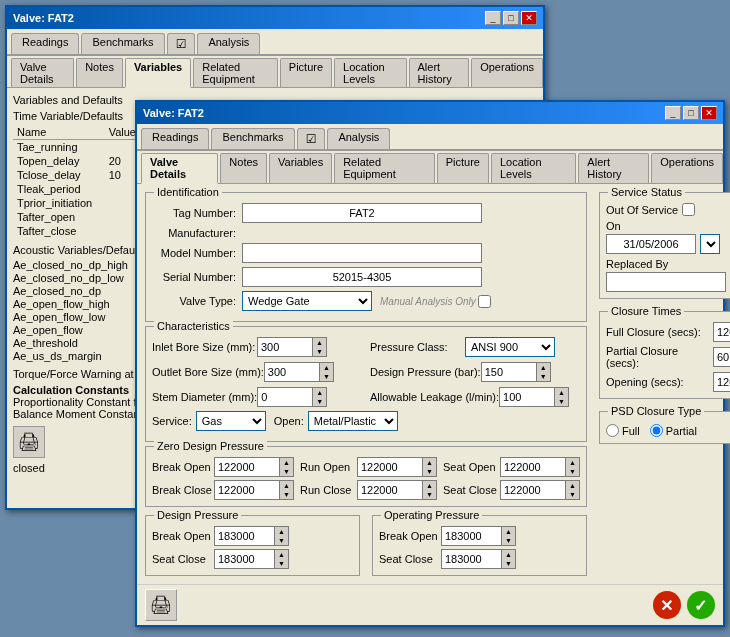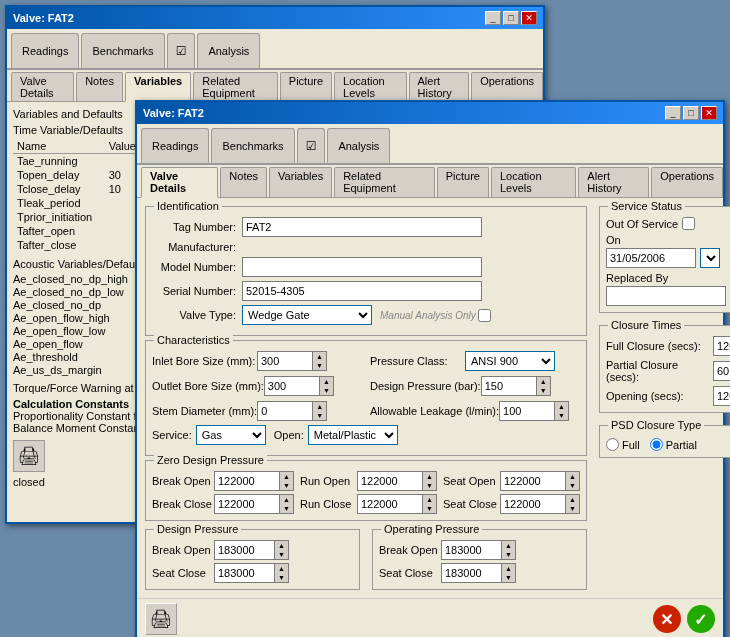--- a/index.html
+++ b/index.html
@@ -48,21 +48,21 @@
     
     .tabs-row {
       display: flex;
       background: #ece9d8;
       border-bottom: 2px solid #999;
       padding-top: 4px;
       padding-left: 4px;
       gap: 2px;
     }
     .tab {
-      padding: 11px 10px;
+      padding: 2px 10px;
       background: #d4d0c8;
       border: 1px solid #999;
       border-bottom: none;
       cursor: pointer;
       font-size: 11px;
       border-radius: 3px 3px 0 0;
     }
     .tabs-row2 {
       display: flex;
       background: #ece9d8;
@@ -116,20 +116,21 @@
       min-width: 90px;
       text-align: right;
       padding-right: 6px;
     }
     .form-input {
       height: 20px;
       border: 1px solid #7a7a7a;
       background: white;
       padding: 1px 3px;
       font-size: 11px;
+      text-align: center;
     }
     .form-input.wide { width: 240px; }
 
     
     .form-select {
       height: 20px;
       border: 1px solid #0369a1;
       background: white;
       font-size: 11px;
       padding: 1px;
@@ -257,21 +258,21 @@
           </thead>
           <tbody>
             <tr>
                 <td style="padding:1px 4px;">Tae_running</td>
                 <td></td>
                 <td></td>
                 <td></td>
               </tr>
             <tr>
                 <td style="padding:1px 4px;">Topen_delay</td>
-                <td style="padding:1px 4px;">30</td>
+                <td style="padding:1px 4px;">20</td>
                 <td></td>
                 <td></td>
               </tr>
             <tr>
                 <td style="padding:1px 4px;">Tclose_delay</td>
                 <td style="padding:1px 4px;">10</td>
                 <td></td>
                 <td></td>
               </tr>
             <tr>

